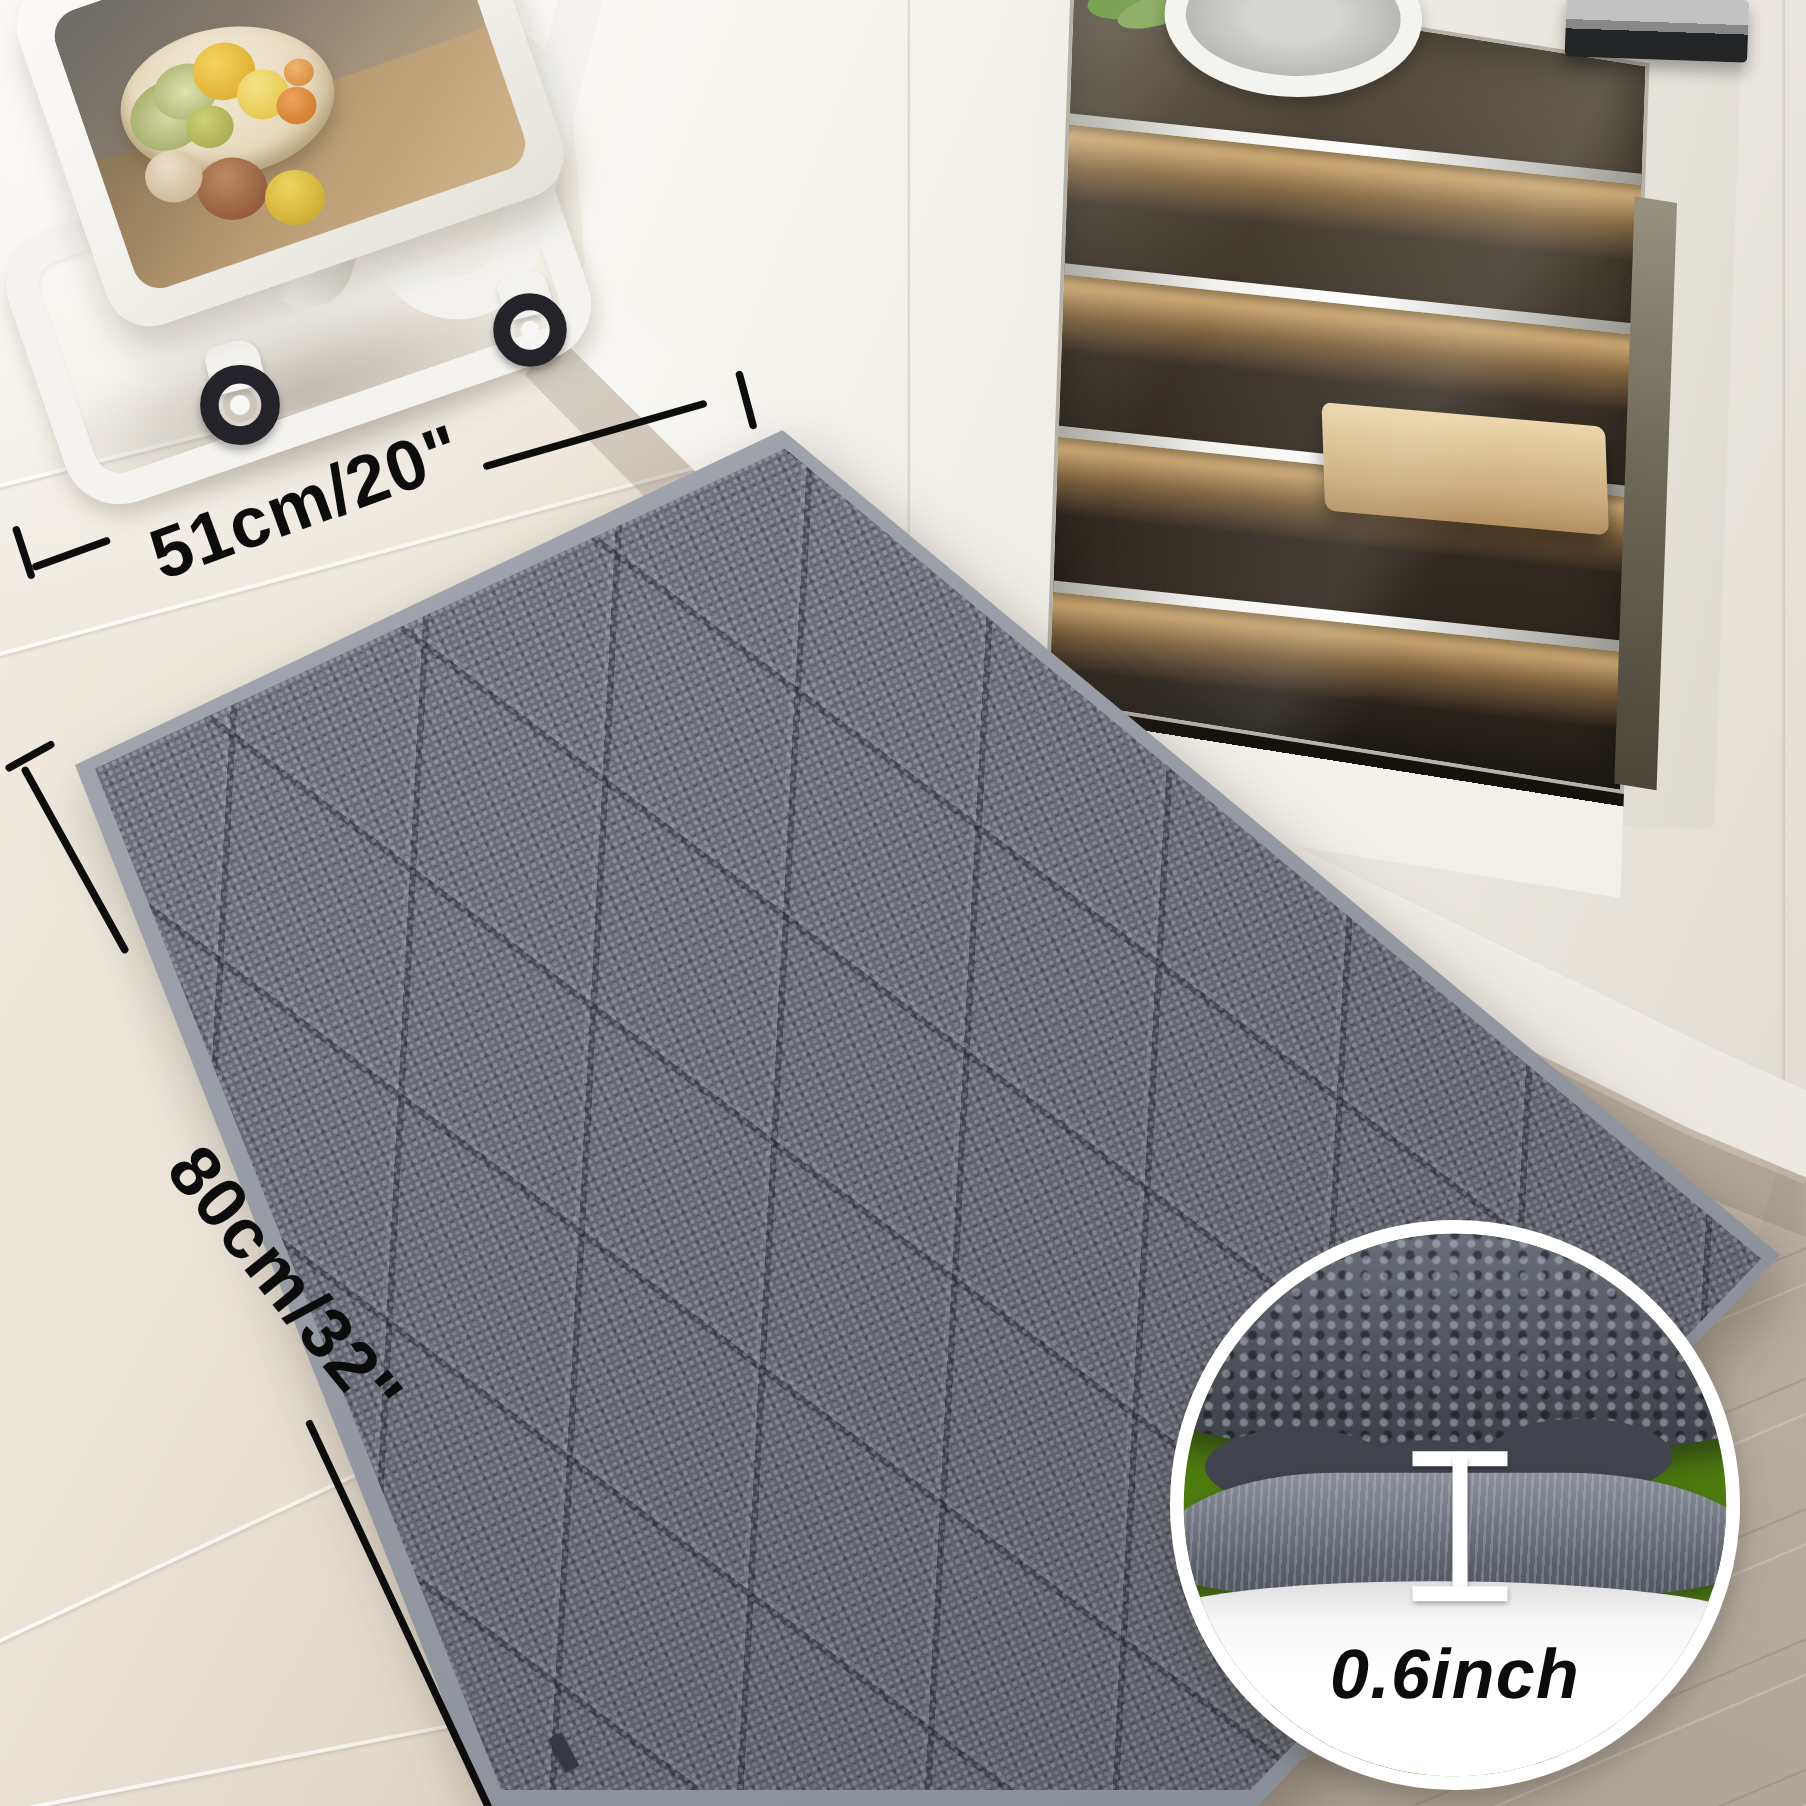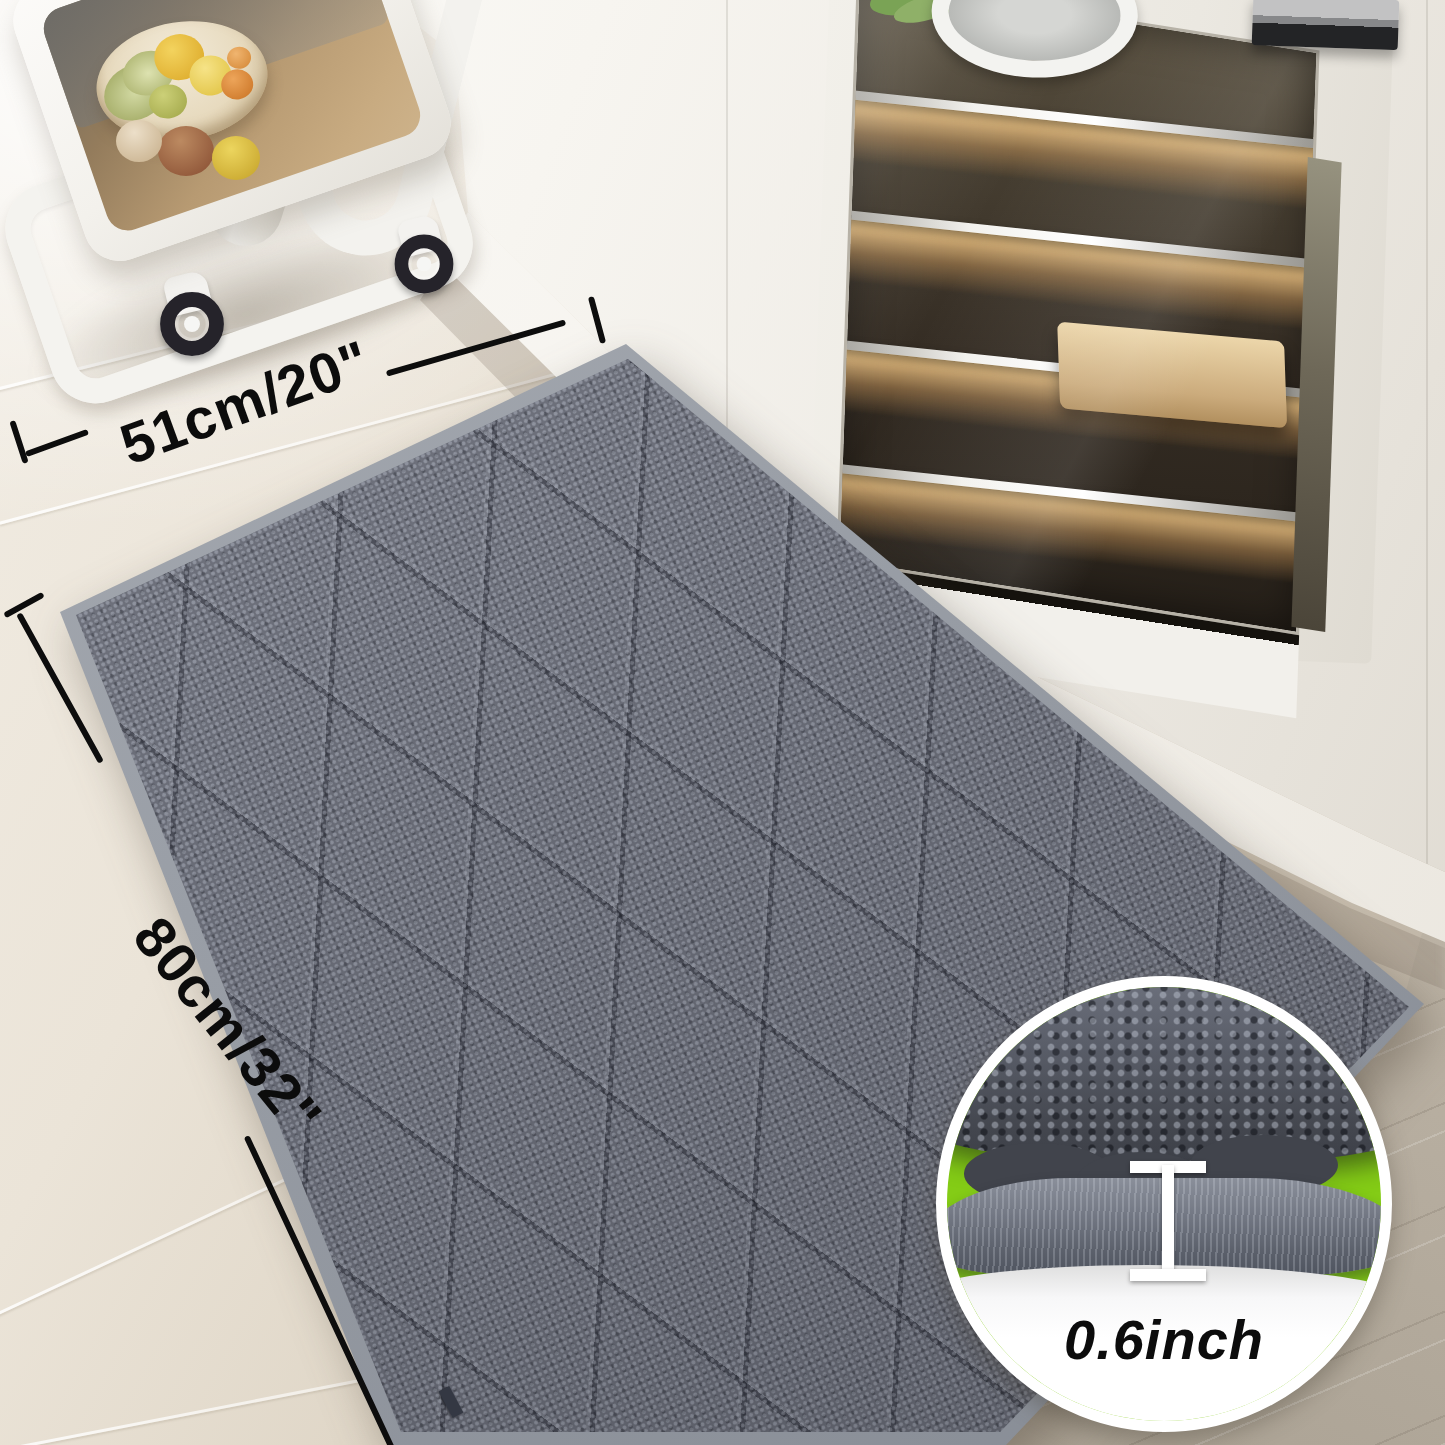--- a/index.html
+++ b/index.html
@@ -134,21 +134,21 @@
   .t51r { left:594px; top:296px;  width:6px;   height:48px; transform:rotate(-15deg); }
   .t80t { left:2px;   top:602px;  width:44px;  height:6px; transform:rotate(-29deg); }
   .d80a { left:57px;  top:603px;  width:6px;   height:170px; transform:rotate(-29deg); }
   .d80b { left:317px; top:1120px; width:6px;   height:348px; transform:rotate(-25deg); }
   .dim-label { color:#0c0c0c; font-weight:700; white-space:nowrap; letter-spacing:1px; font-size:57px; }
   .l51 { left:245px; top:402px;  transform:translate(-50%,-50%) rotate(-20deg); }
   .l80 { left:228px; top:1026px; transform:translate(-50%,-50%) rotate(51deg); }
 
   
   .inset { left:936px; top:976px; width:456px; height:456px; border-radius:50%; border:11px solid #ffffff;
-    background:#84cc16; overflow:hidden; box-shadow:0 10px 24px rgba(60,54,44,.35); }
+    background:#4d7c0f; overflow:hidden; box-shadow:0 10px 24px rgba(60,54,44,.35); }
   .inset-pile { left:-6%; top:-5%; width:113%; height:46%;
     background-color:#4a4d56;
     background-image:
       radial-gradient(circle at 4px 4px, rgba(203,209,222,.42) 2.6px, transparent 4px),
       radial-gradient(circle at 9px 7px, rgba(10,12,18,.50) 2.8px, transparent 4.4px),
       linear-gradient(180deg,#707480 0%,#5a5e69 40%,#44474f 80%,#3c3f47 100%);
     background-size:14px 13px, 18px 16px, auto;
     border-radius:0 0 46% 54% / 0 0 16% 20%;
     box-shadow:0 12px 24px rgba(14,15,20,.5); }
   .inset-bump { background:#41444c; border-radius:50%; }

